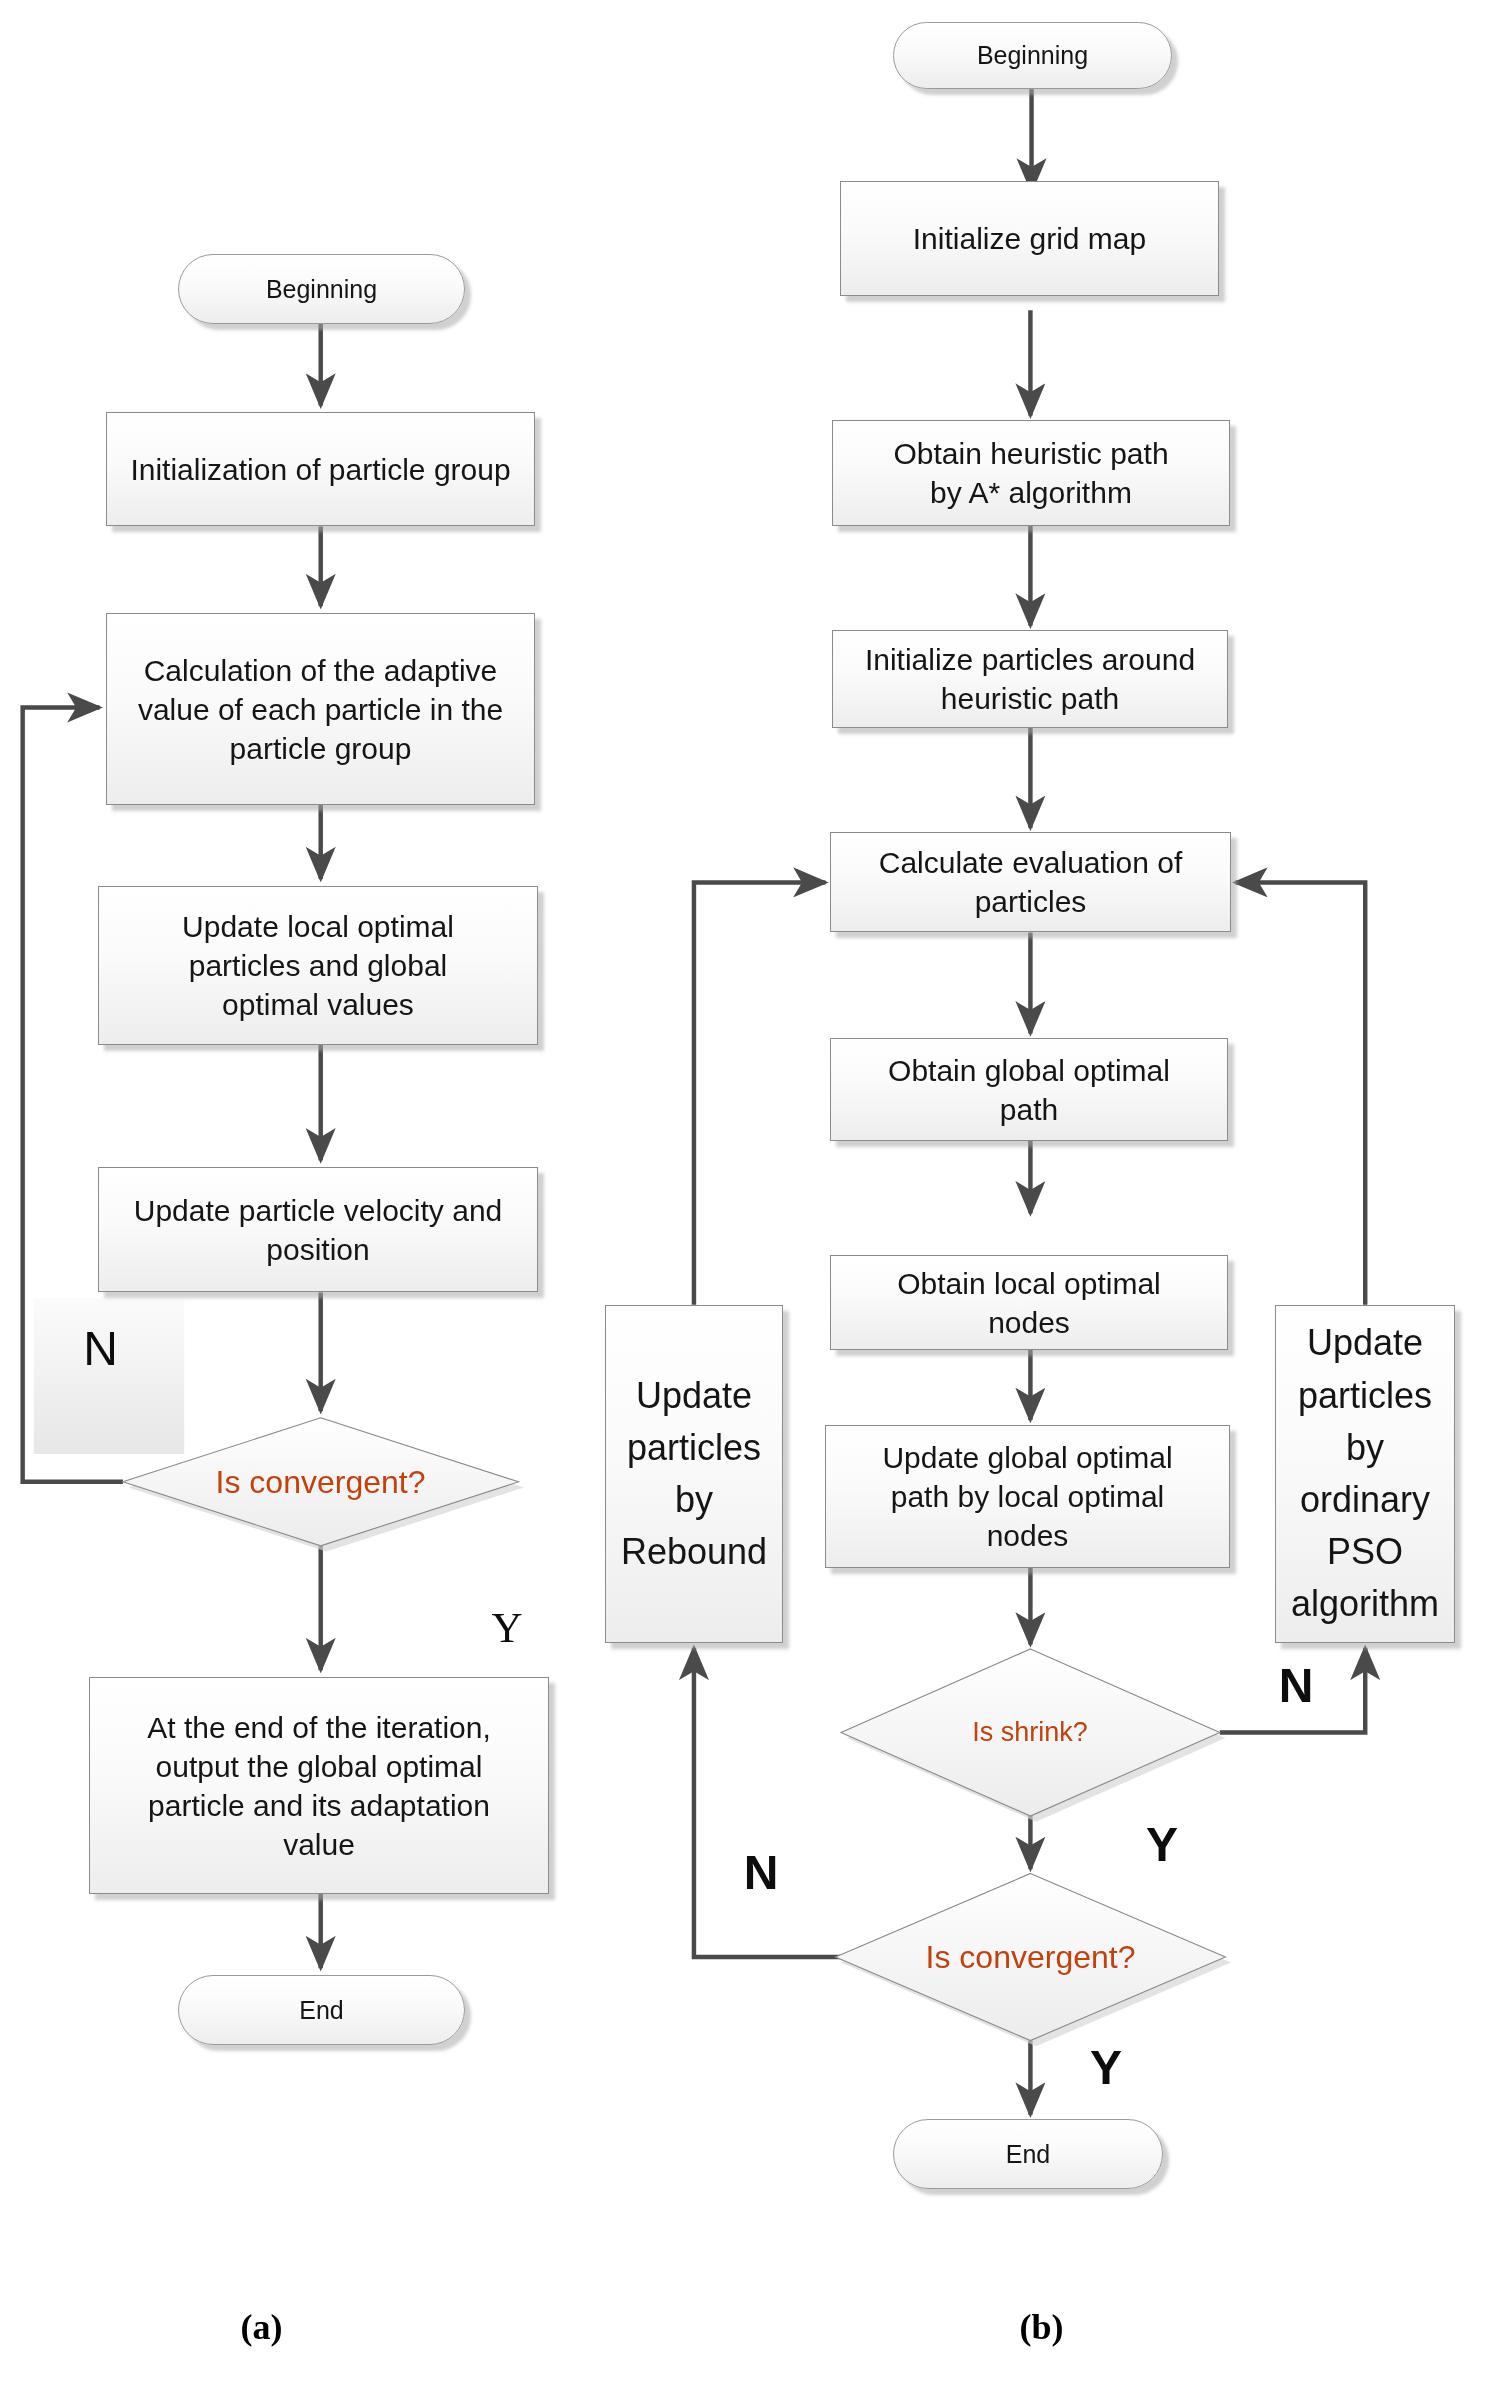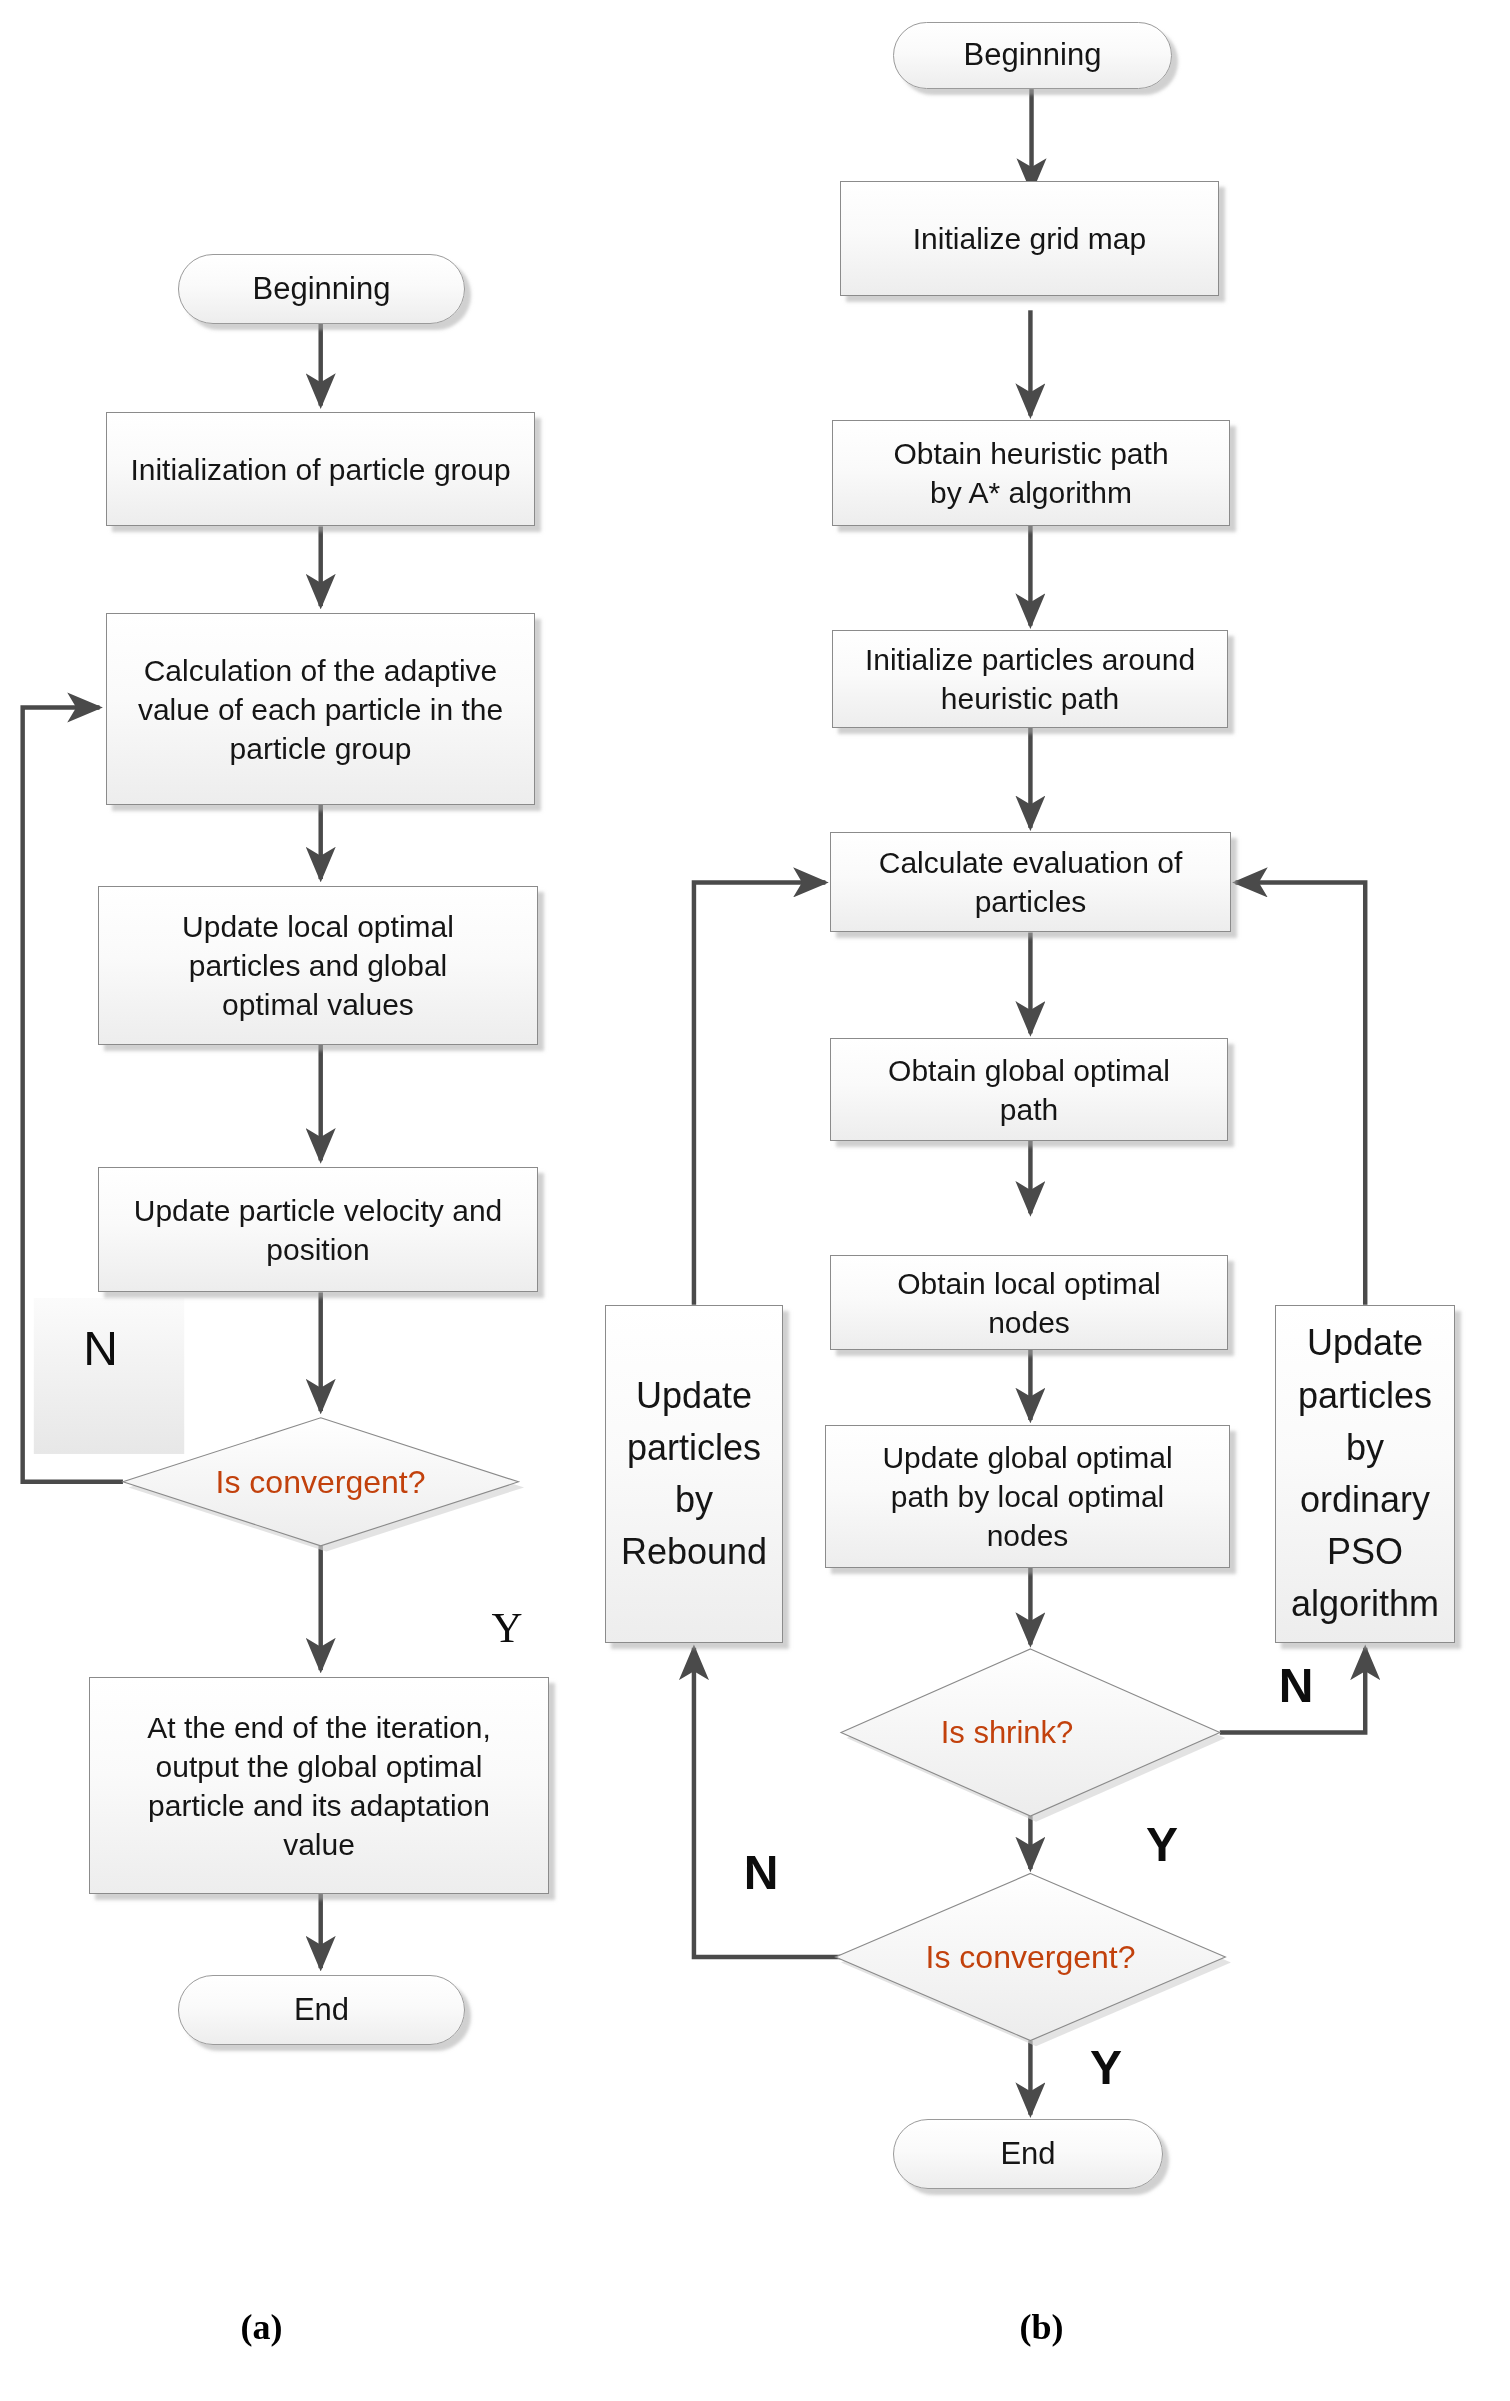--- a/index.html
+++ b/index.html
@@ -10,21 +10,21 @@
   #canvas{position:absolute;left:0;top:0;width:1511px;height:2401px;}
   svg.wires{position:absolute;left:0;top:0;z-index:1;}
   .node{
     position:absolute;z-index:2;display:flex;align-items:center;justify-content:center;
     text-align:center;box-sizing:border-box;
     background:linear-gradient(180deg,#ffffff 0%,#fafafa 45%,#ededed 100%);
     border:1.1px solid #8b8b8b;
     box-shadow:6.1px 6.1px 3.3px rgba(170,170,170,0.55);
     font-size:30px;line-height:1.3;color:#151515;
   }
-  .stadium{border-radius:40px;border-color:#9a9a9a;font-size:31px;}
+  .stadium{border-radius:40px;border-color:#9a9a9a;font-size:25px;}
   .diamond-label{
     position:absolute;z-index:3;display:flex;align-items:center;justify-content:center;
     text-align:center;background:transparent;border:none;box-shadow:none;
     font-size:32px;color:#c2410c;
   }
   .edge-label{
     position:absolute;z-index:3;display:flex;align-items:center;justify-content:center;
     font-size:48px;font-weight:600;color:#0d0d0d;
   }
   .edge-label.lite{font-weight:500;}
@@ -172,21 +172,21 @@
   </div>
 
   <div class="node tallbox" style="left:605px;top:1305px;width:178px;height:338px;padding:0 22px;">
     <span>Update particles by Rebound</span>
   </div>
 
   <div class="node tallbox" style="left:1275px;top:1305px;width:180px;height:338px;padding:0 20px;">
     <span>Update particles by ordinary PSO algorithm</span>
   </div>
 
-  <div class="diamond-label" style="left:890px;top:1699px;width:234px;height:67px;font-size:31px;">
+  <div class="diamond-label" style="left:913px;top:1699px;width:234px;height:67px;font-size:27px;">
     <span>Is shrink?</span>
   </div>
 
   <div class="diamond-label" style="left:891px;top:1925px;width:279px;height:65px;">
     <span>Is convergent?</span>
   </div>
 
   <div class="edge-label" style="left:1254px;top:1652px;width:84px;height:67px;">
     <span>N</span>
   </div>

